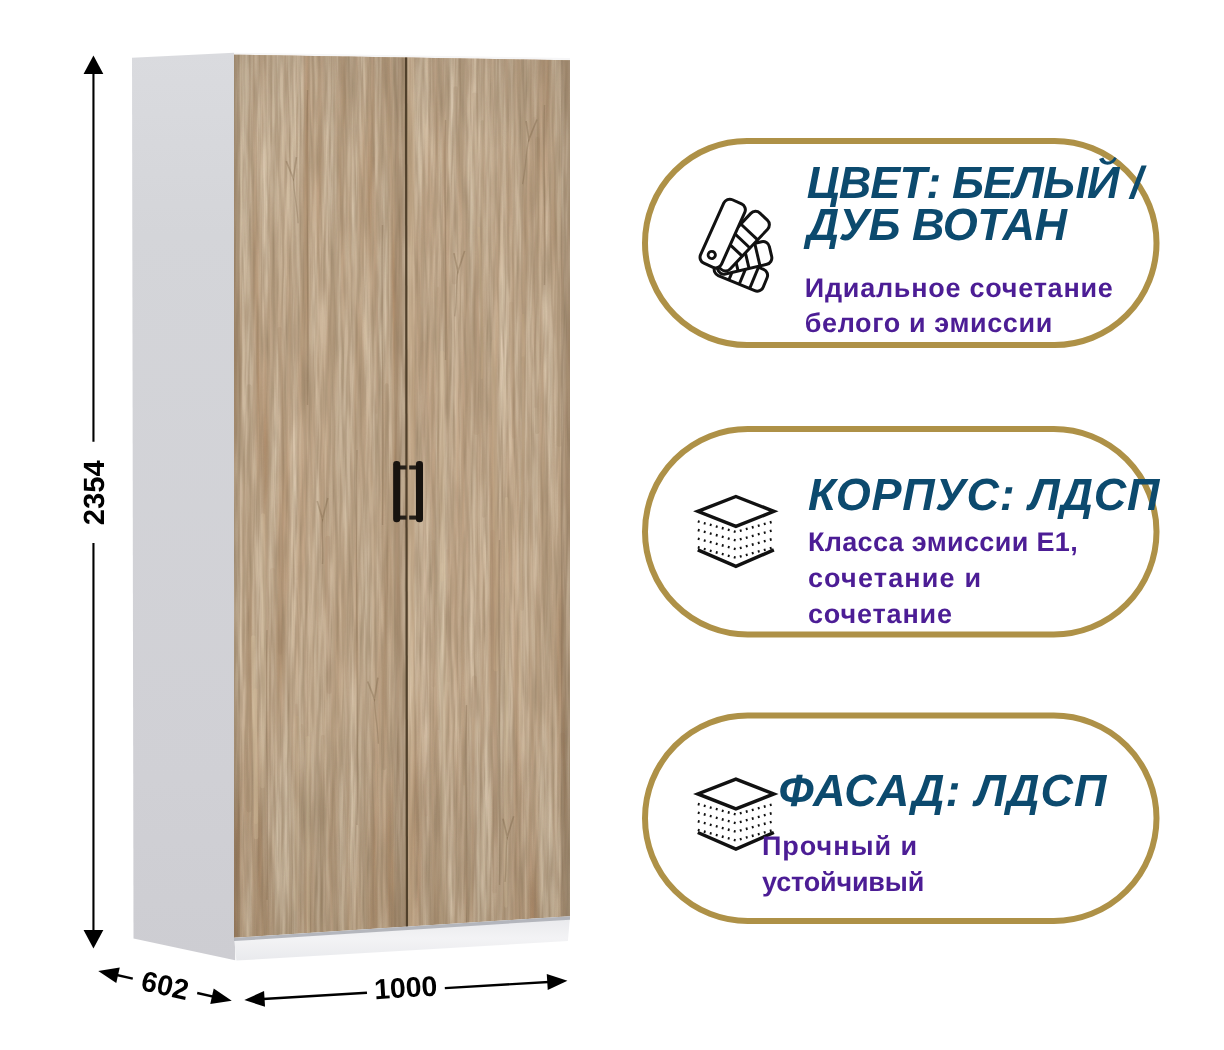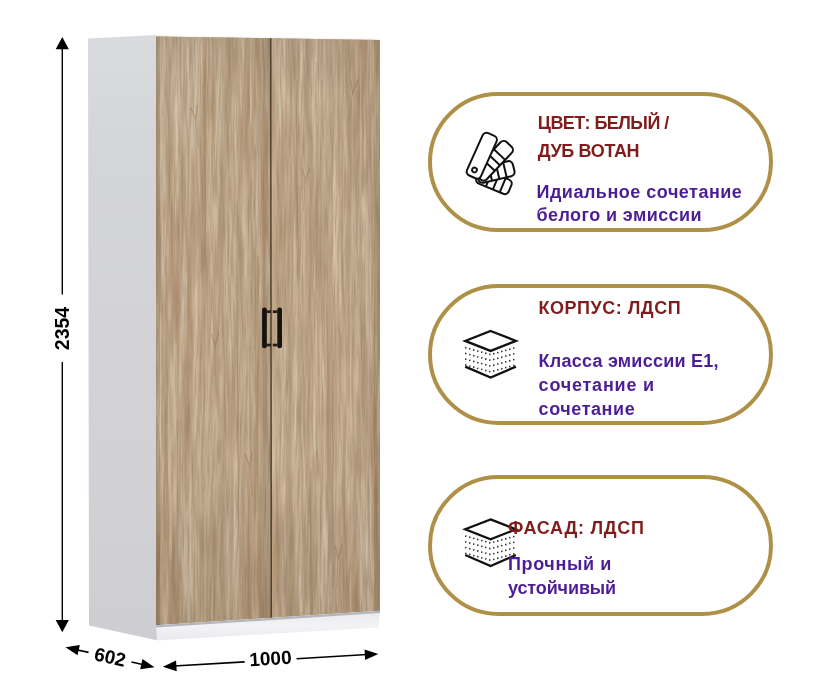--- a/index.html
+++ b/index.html
@@ -1,20 +1,20 @@
 <!DOCTYPE html>
 <html><head>
 <meta charset="utf-8">
 <style>
   html,body{margin:0;padding:0;background:#ffffff;}
   #page{position:relative;width:816px;height:700px;overflow:hidden;background:#ffffff;
         font-family:"Liberation Sans",sans-serif;}
   .pill{position:absolute;left:428px;width:345px;box-sizing:border-box;
         border:4px solid #ae9147;border-radius:71px;background:#ffffff;}
-  .t1{position:absolute;font-weight:bold;color:#7f1d1d;font-size:18px;line-height:28.7px;white-space:nowrap;}
+  .t1{position:absolute;font-weight:bold;color:#0c4a6e;font-size:30px;line-height:28.7px;white-space:nowrap;font-style:italic;}
   .t2{position:absolute;font-weight:bold;color:#4c1d95;font-size:18px;white-space:nowrap;margin-top:12px;}
   svg{position:absolute;left:0;top:0;}
 </style>
 </head>
 <body>
 <div id="page">
   <div class="pill" style="top:92px;height:140px;"></div>
   <div class="pill" style="top:284px;height:141px;"></div>
   <div class="pill" style="top:475px;height:141px;"></div>
 
@@ -234,18 +234,18 @@
         <path d="M465.2,541.75 L490.6,548.75 L515.9,541.75" fill="none" stroke="#111111" stroke-width="1.6" stroke-dasharray="1.25 2.9"></path>
         <path d="M465.2,547.5 L490.6,554.5 L515.9,547.5" fill="none" stroke="#111111" stroke-width="1.6" stroke-dasharray="1.25 2.9"></path>
         <path d="M465.2,553.25 L490.6,560.25 L515.9,553.25" fill="none" stroke="#111111" stroke-width="1.6" stroke-dasharray="1.25 2.9"></path>
   <path d="M465.2,555.0 L490.6,566.0 L515.9,555.0" fill="none" stroke="#111111" stroke-width="2.3"></path>
 </g>
 </svg>
 
   <div class="t1" style="left:537.8px;top:108.7px;"><span style="letter-spacing:-0.55px">ЦВЕТ: БЕЛЫЙ /</span><br><span style="letter-spacing:-0.35px">ДУБ ВОТАН</span></div>
   <div class="t2" style="left:536.5px;top:169.2px;line-height:23.2px;"><span style="letter-spacing:0.5px">Идиальное сочетание</span><br><span style="letter-spacing:0.41px">белого и эмиссии</span></div>
 
-  <div class="t1" style="left:538.6px;top:294px;"><span style="letter-spacing:0.5px">КОРПУС: ЛДСП</span></div>
+  <div class="t1" style="left:538.6px;top:317px;"><span style="letter-spacing:0.5px">КОРПУС: ЛДСП</span></div>
   <div class="t2" style="left:538.6px;top:337.9px;line-height:23.9px;"><span style="letter-spacing:0.23px">Класса эмиссии Е1,</span><br><span style="letter-spacing:0.78px">сочетание и</span><br><span style="letter-spacing:0.57px">сочетание</span></div>
 
-  <div class="t1" style="left:508px;top:513.8px;"><span style="letter-spacing:0.7px">ФАСАД: ЛДСП</span></div>
+  <div class="t1" style="left:519px;top:513.8px;"><span style="letter-spacing:0.7px">ФАСАД: ЛДСП</span></div>
   <div class="t2" style="left:508px;top:541px;line-height:23.6px;"><span style="letter-spacing:0.63px">Прочный и</span><br><span style="letter-spacing:-0.12px">устойчивый</span></div>
 </div>
 
 </body></html>

